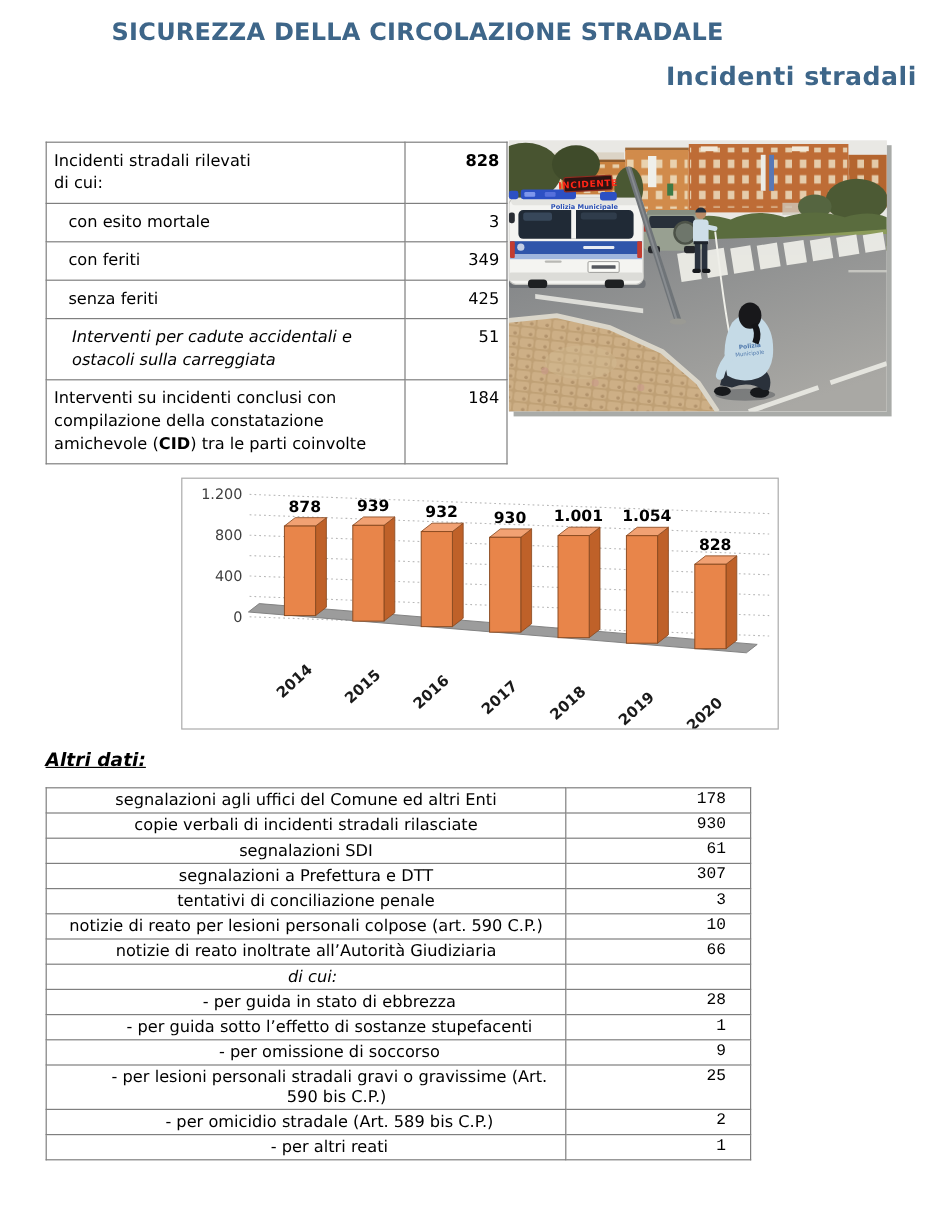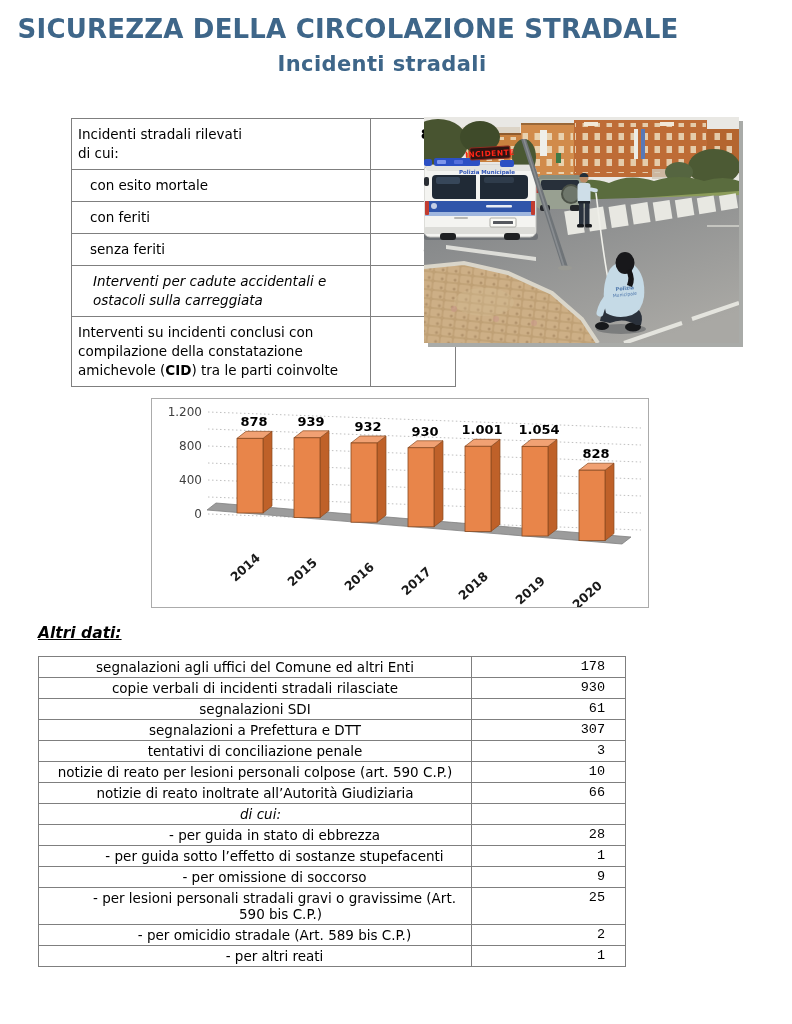--- a/index.html
+++ b/index.html
@@ -3,29 +3,29 @@
 <meta charset="utf-8">
 <style>
   html,body{margin:0;padding:0;}
   body{
     width:792px;height:1024px;background:#ffffff;position:relative;overflow:hidden;
     font-family:"DejaVu Sans","Liberation Sans",sans-serif;color:#000;
   }
   .abs{position:absolute;}
   #page-title{
     top:14px;left:0;width:696px;text-align:center;margin:0;
-    font-size:26px;font-weight:bold;color:#3E6689;letter-spacing:0.2px;
+    font-size:20px;font-weight:bold;color:#3E6689;letter-spacing:0.2px;
   }
   #page-subtitle{
-    top:52px;left:0;width:764px;text-align:center;margin:0;
+    top:52px;left:0;width:764px;text-align:right;margin:0;
     font-size:21px;font-weight:bold;color:#3E6689;letter-spacing:0.4px;
   }
   table{border-collapse:collapse;table-layout:fixed;}
   td{border:1px solid #7F7F7F;vertical-align:top;}
-  #summary-table{left:38px;top:118px;width:384px;margin-left:33px;}
+  #summary-table{left:38px;top:118px;width:384px;}
   #summary-table td{font-size:13.5px;line-height:19px;padding:6px;}
   #summary-table td.val{text-align:right;padding-right:6px;}
   #summary-table td.ind-md{padding-left:18px;}
   #summary-table td.ind-xs{padding-left:21px;font-style:italic;}
   .valbold{font-weight:bold;}
   #photo-frame{
     left:424px;top:117px;width:315px;height:226px;
     box-shadow:4px 4px 0 #A9ABA8;background:#E9E8E4;
   }
   #chart-box{

